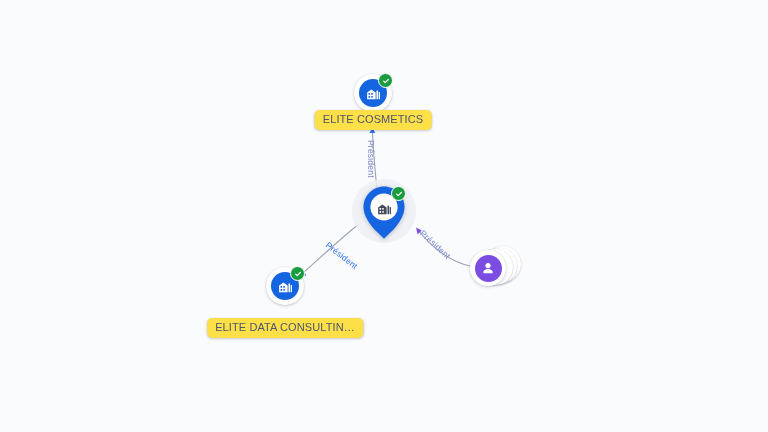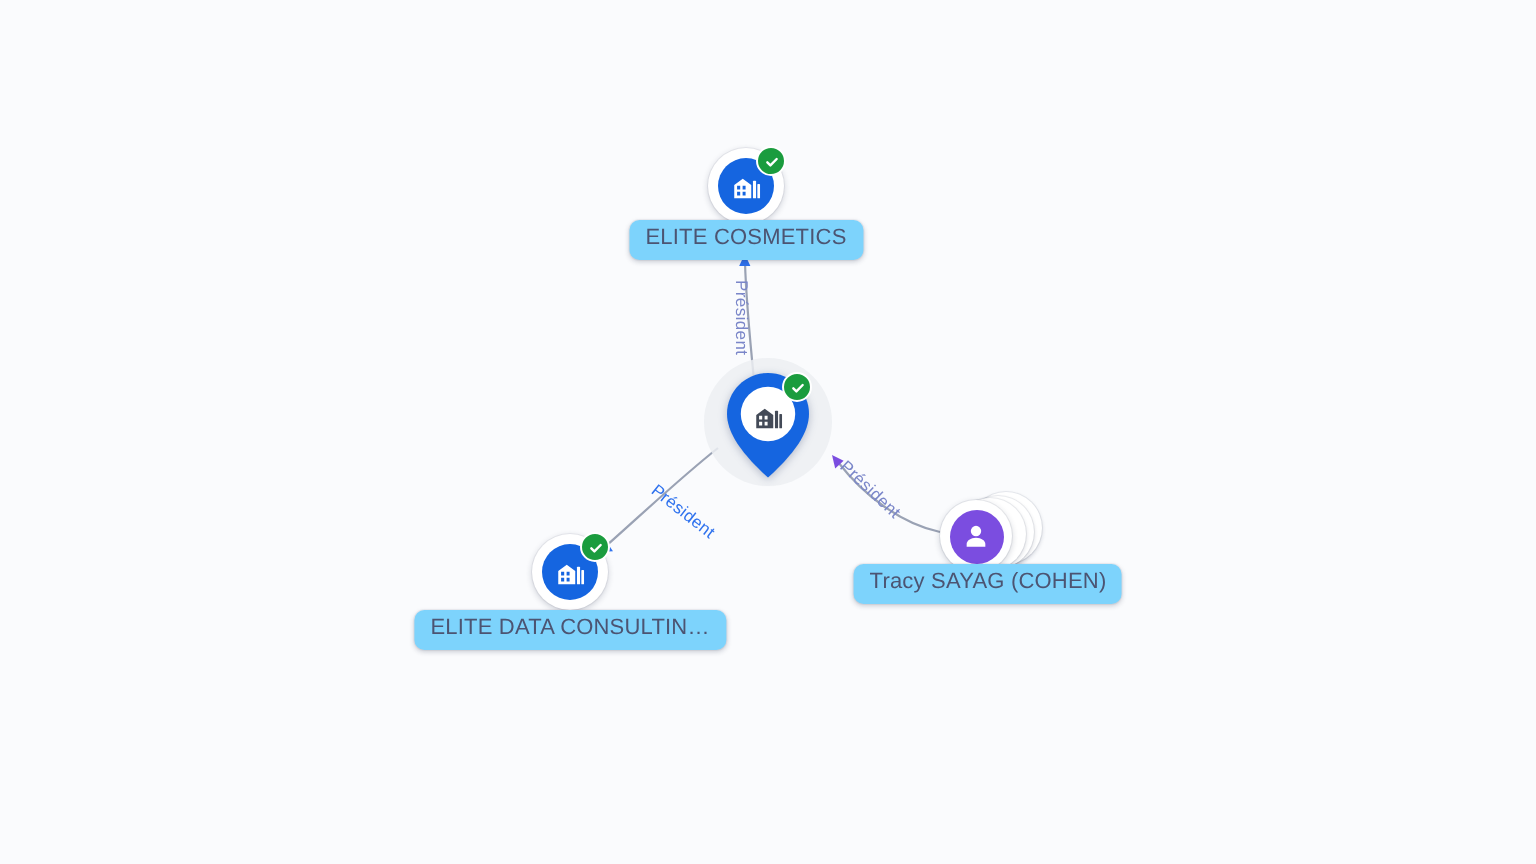--- a/index.html
+++ b/index.html
@@ -55,21 +55,21 @@
      background:#fff;box-shadow:0 1px 3px rgba(30,40,70,.22),0 0 0 .5px rgba(30,40,70,.07);
      display:flex;align-items:center;justify-content:center;}
   .personMain .pdisc{width:27px;height:27px;border-radius:50%;background:#7b4de0;
      display:flex;align-items:center;justify-content:center;}
   .personMain .pdisc svg{width:16px;height:16px;display:block;}
 
   
   .label{position:absolute;transform:translateX(-50%);
     white-space:nowrap;font-size:11px;letter-spacing:.1px;
     padding:3px 8px 4px;border-radius:5px;
-    background:#7dd3fc;color:#4c5472;
+    background:#fde047;color:#4c5472;
     box-shadow:0 1px 2.5px rgba(30,40,70,.22),0 0 0 .5px rgba(30,40,70,.05);
     cursor:pointer;line-height:13px;}
   .label.sel{background:#1a73f0;color:#ffffff;font-weight:bold;
     box-shadow:0 1px 3px rgba(26,115,240,.45);}
 
   
   .elabel{position:absolute;font-size:8.5px;color:#7a86c9;white-space:nowrap;
     transform-origin:0 0;cursor:pointer;letter-spacing:.2px;}
   .elabel.hl{color:#2f72ee;}
 </style>
@@ -145,32 +145,31 @@
           <rect fill="#ffffff" x="19.3" y="9.9" width="1.9" height="10.1" rx="0.5"></rect>
         </svg>
       </div>
       <div class="badge">
         <svg viewBox="0 0 24 24">
           <path fill="none" stroke="#ffffff" stroke-width="3.6" stroke-linecap="round" stroke-linejoin="round" d="M5 12.5l4.6 4.6L19 7.5"></path>
         </svg>
       </div>
     </div>
   </div>
-  <div class="label" style="left:285px;top:305px;">ELITE DATA CONSULTIN…</div>
+  <div class="label" style="left:285px;top:318px;">ELITE DATA CONSULTIN…</div>
 
   <div class="node" style="left:494px;top:266px;">
     <div class="hit personWrap" style="left:0;top:0;">
       <div class="stackCard sc1"></div>
       <div class="stackCard sc2"></div>
       <div class="stackCard sc3"></div>
       <div class="personMain">
         <div class="pdisc">
           <svg viewBox="0 0 24 24">
             <circle cx="12" cy="8.3" r="3.9" fill="#ffffff"></circle>
             <path fill="#ffffff" d="M12 13.4c-4.1 0-7 2.3-7 4.6V20h14v-2c0-2.3-2.9-4.6-7-4.6z"></path>
           </svg>
         </div>
       </div>
     </div>
   </div>
-  <div class="label" style="left:494px;top:282px;">Tracy SAYAG (COHEN)</div>
 
 </div>
 
 </body></html>

